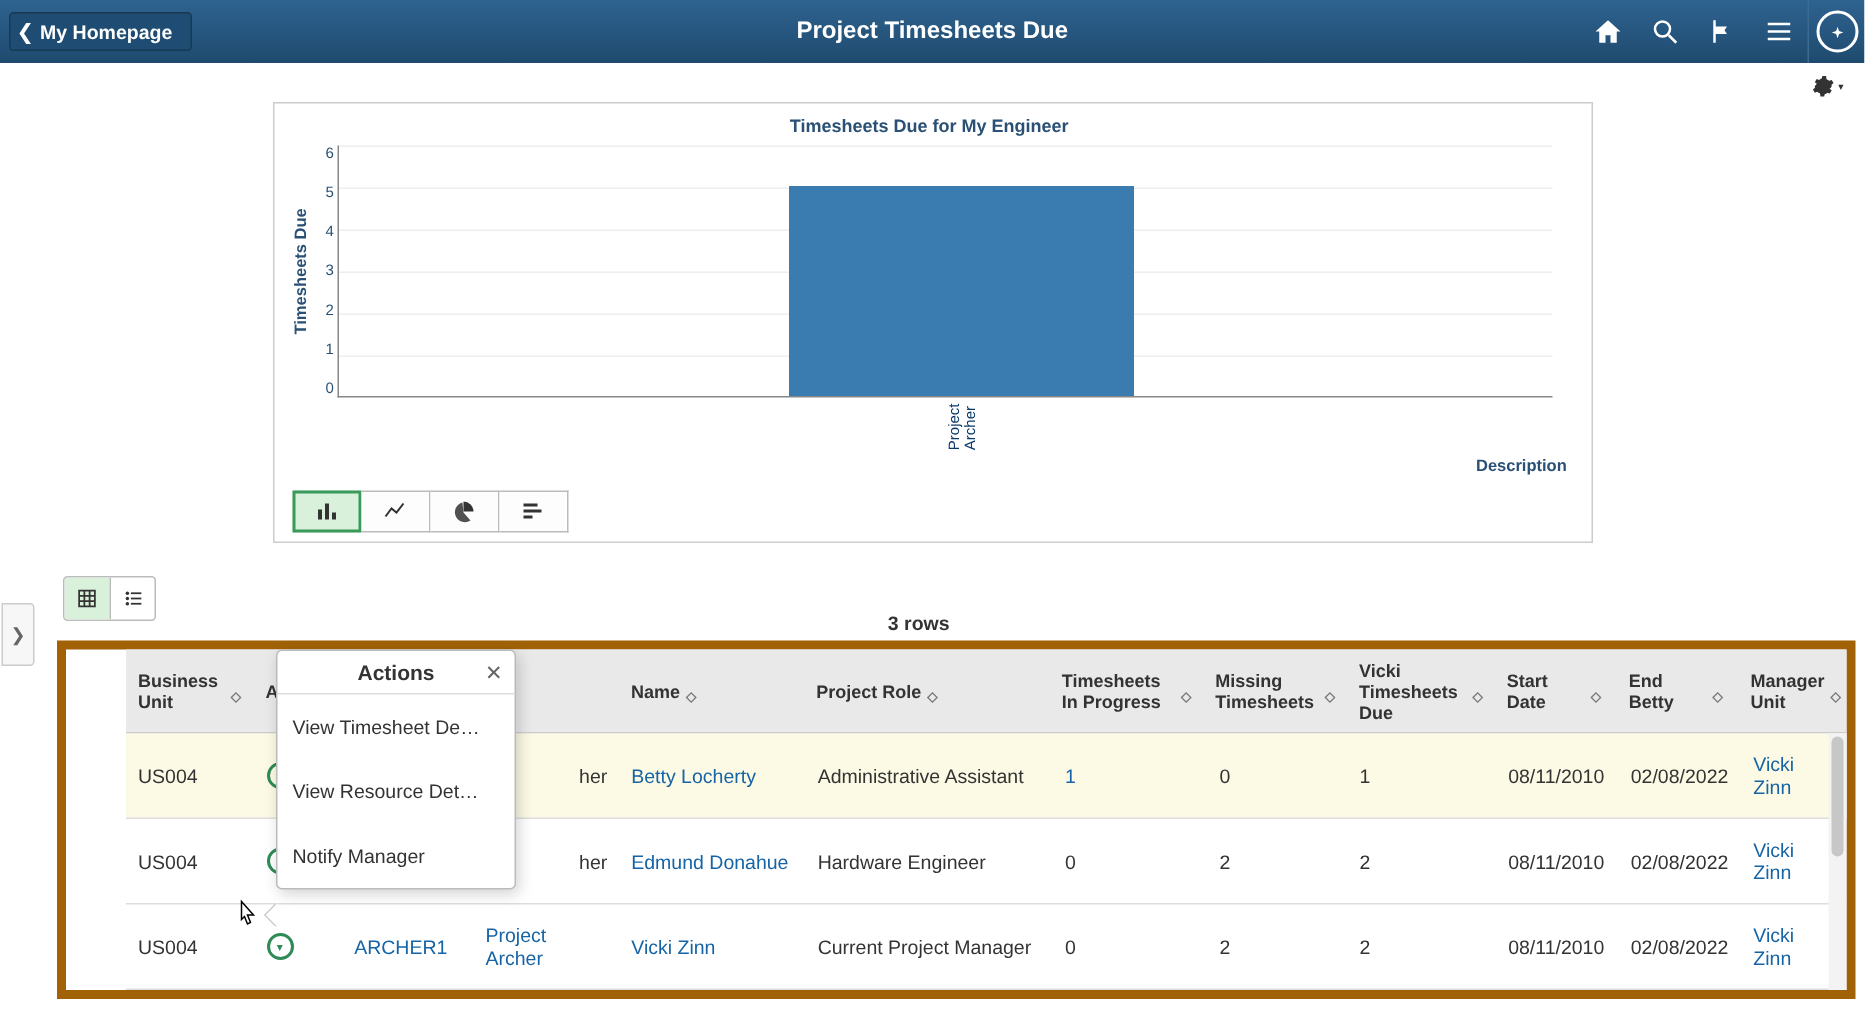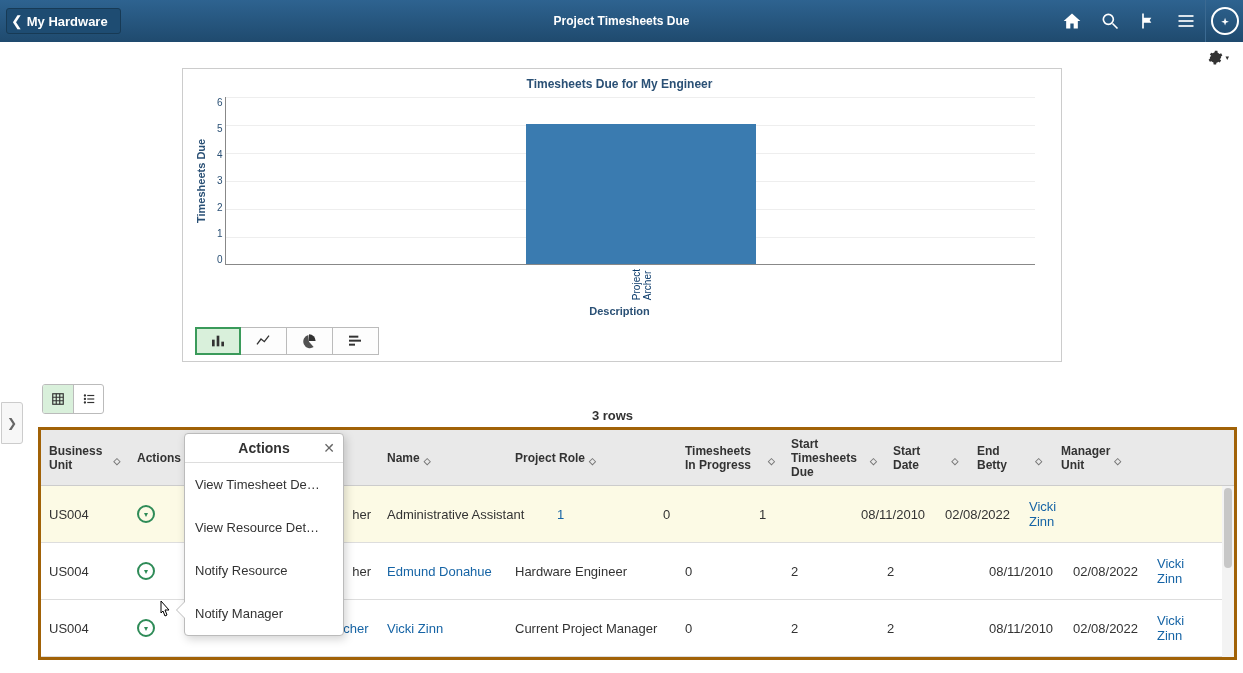--- a/index.html
+++ b/index.html
@@ -3,21 +3,21 @@
 <meta charset="utf-8">
 <style>
   * { box-sizing: border-box; }
   html, body { margin:0; padding:0; font-family: Arial, Helvetica, sans-serif; font-size:13px; color:#333; }
   body { background:#fff; width:1243px; height:673px; overflow:hidden; }
 
   .top-bar { height:42px; background:linear-gradient(#2e6390,#1f4a6e); display:flex; align-items:center; color:#fff; position:relative; }
   .back-btn { display:flex; align-items:center; margin-left:6px; padding:4px 12px 4px 4px; border:1px solid #173a55; background:#1e4c72; border-radius:3px; cursor:pointer; }
   .back-chevron { font-size:14px; margin-right:4px; }
   .back-text { font-weight:bold; font-size:13px; }
-  .page-title { position:absolute; left:50%; transform:translateX(-50%); font-weight:bold; font-size:12px; }
+  .page-title { position:absolute; left:50%; transform:translateX(-50%); font-weight:bold; font-size:16px; }
   .top-icons { position:absolute; right:0; display:flex; align-items:center; }
   .top-icon { width:38px; height:42px; display:flex; align-items:center; justify-content:center; cursor:pointer; }
   .top-icon svg { fill:#fff; }
   .compass-wrap { border-left:1px solid #3b6a92; }
   .compass { width:28px; height:28px; border:2px solid #fff; border-radius:50%; display:flex; align-items:center; justify-content:center; }
 
   .content { position:relative; padding:0; }
   .gear-row { text-align:right; padding:8px 14px 0 0; }
   .gear-btn { display:inline-flex; align-items:center; cursor:pointer; }
   .gear-caret { font-size:7px; margin-left:2px; color:#333; }
@@ -26,35 +26,35 @@
 
   .chart-card { margin:0 auto; width:880px; border:1px solid #ccc; background:#fff; padding:4px 16px 6px 12px; position:relative; }
   .chart-title { text-align:center; font-weight:bold; font-size:12px; color:#2a5075; margin:4px 0 6px 0; }
   .chart-body { display:flex; }
   .yaxis-label { writing-mode:vertical-rl; transform:rotate(180deg); font-size:11px; font-weight:bold; color:#2a5075; text-align:center; margin-right:2px; }
   .yaxis-ticks { display:flex; flex-direction:column; justify-content:space-between; height:168px; font-size:10px; color:#2a5075; text-align:right; width:14px; }
   .plot-area { position:relative; width:810px; height:168px; border-left:1px solid #888; border-bottom:1px solid #888; margin-left:2px;}
   .grid-line { position:absolute; left:0; right:0; border-top:1px solid #eee; }
   .bar { position:absolute; background:#3a7bb0; }
   .xaxis-tick { position:absolute; top:172px; font-size:10px; color:#0a3a6a; writing-mode:vertical-rl; transform:rotate(180deg); }
-  .xaxis-label-row { text-align:center; font-weight:bold; font-size:11px; color:#2a5075; margin-top:40px; }
+  .xaxis-label-row { text-align:right; font-weight:bold; font-size:11px; color:#2a5075; margin-top:40px; }
 
   .chart-type-btns { margin-top:10px; display:flex; }
   .ctb { width:46px; height:28px; border:1px solid #bbb; background:#fdfdfd; display:flex; align-items:center; justify-content:center; cursor:pointer; }
   .ctb.active { background:#d9f0db; border-color:#3a9a5a; box-shadow:inset 0 0 0 1px #3a9a5a; }
   .ctb + .ctb { border-left:none; }
 
   .view-toggles { margin:22px 0 0 42px; display:flex; width:fit-content; border:1px solid #bbb; border-radius:3px; overflow:hidden;}
   .vt { width:30px; height:28px; display:flex; align-items:center; justify-content:center; cursor:pointer; }
   .vt.active { background:#d9f0db; }
   .vt + .vt { border-left:1px solid #bbb; }
 
   .rows-count { text-align:center; padding-right:18px; font-size:13px; margin-top:-6px;font-weight:bold; }
 
-  .grid-wrap { margin:4px 6px 0 38px; border:3px solid #a16207; position:relative;}
+  .grid-wrap { margin:4px 6px 0 38px; border:6px solid #a16207; position:relative;padding-left:40px;}
   .grid-header { display:flex; background:#e9e9e9; border-bottom:1px solid #ccc; height:56px; }
   .gcol { padding:6px 8px; font-weight:bold; font-size:12px; color:#333; display:flex; align-items:center; }
   .sort-arrow { width:10px; height:10px; margin-left:4px; display:inline-block; }
   .sort-arrow::before { content:"\25C7"; font-size:9px; color:#777; }
 
   .c-bu { width:88px; }
   .c-act { width:60px; }
   .c-proj { width:90px; }
   .c-desc { width:100px; }
   .c-name { width:128px; }
@@ -85,21 +85,21 @@
 
   .scrollbar-v { position:absolute; right:0; top:56px; bottom:0; width:12px; background:#f3f3f3; }
   .scrollbar-track { position:absolute; left:2px; right:2px; top:2px; height:80px; background:#c7c7c7; border-radius:4px; }
 </style>
 </head>
 <body>
 
 <div class="top-bar">
   <div class="back-btn">
     <span class="back-chevron">❮</span>
-    <span class="back-text">My Hardware</span>
+    <span class="back-text">My Homepage</span>
   </div>
   <div class="page-title">Project Timesheets Due</div>
   <div class="top-icons">
     <div class="top-icon">
       <svg width="20" height="20" viewBox="0 0 24 24">
           <path d="M12 3l10 9h-3v9h-5v-6H10v6H5v-9H2z"></path>
         </svg>
     </div>
     <div class="top-icon">
       <svg width="20" height="20" viewBox="0 0 24 24">
@@ -241,22 +241,26 @@
           <span class="sort-arrow"></span>
         </div>
       <div class="gcol c-role">
           <span>Project Role</span>
           <span class="sort-arrow"></span>
         </div>
       <div class="gcol c-prog">
           <span>Timesheets In Progress</span>
           <span class="sort-arrow"></span>
         </div>
+      <div class="gcol c-miss">
+          <span>Missing Timesheets</span>
+          <span class="sort-arrow"></span>
+        </div>
       <div class="gcol c-total">
-          <span>Start Timesheets Due</span>
+          <span>Vicki Timesheets Due</span>
           <span class="sort-arrow"></span>
         </div>
       <div class="gcol c-start">
           <span>Start Date</span>
           <span class="sort-arrow"></span>
         </div>
       <div class="gcol c-end">
           <span>End Betty</span>
           <span class="sort-arrow"></span>
         </div>
@@ -272,20 +276,21 @@
           <div class="action-circle">
             <span class="action-caret">▾</span>
           </div>
         </div>
       <div class="gcell c-proj" style="justify-content:flex-end;">
           <span style="overflow:hidden">her</span>
         </div>
       <div class="gcell c-desc" style="justify-content:flex-end;">
           <span style="overflow:hidden">her</span>
         </div>
+      <div class="gcell c-name link">Betty Locherty</div>
       <div class="gcell c-role">Administrative Assistant</div>
       <div class="gcell c-prog link">1</div>
       <div class="gcell c-miss">0</div>
       <div class="gcell c-total">1</div>
       <div class="gcell c-start">08/11/2010</div>
       <div class="gcell c-end">02/08/2022</div>
       <div class="gcell c-mgr link">Vicki Zinn</div>
     </div>
 
     <div class="grid-row">
@@ -336,21 +341,20 @@
   </div>
 
   <div class="popover">
     <div class="popover-arrow"></div>
     <div class="popover-header">
       <span class="popover-title">Actions</span>
       <span class="popover-close">✕</span>
     </div>
     <div class="popover-item">View Timesheet De…</div>
     <div class="popover-item">View Resource Det…</div>
-    <div class="popover-item">Notify Resource</div>
     <div class="popover-item">Notify Manager</div>
   </div>
 
   <svg class="cursor" width="20" height="24" viewBox="0 0 20 24">
     <path fill="#fff" stroke="#000" stroke-width="1" d="M6 2v12l2-2 2 5 2-1-2-5h4z"></path>
   </svg>
 
 </div>
 
 </body></html>

